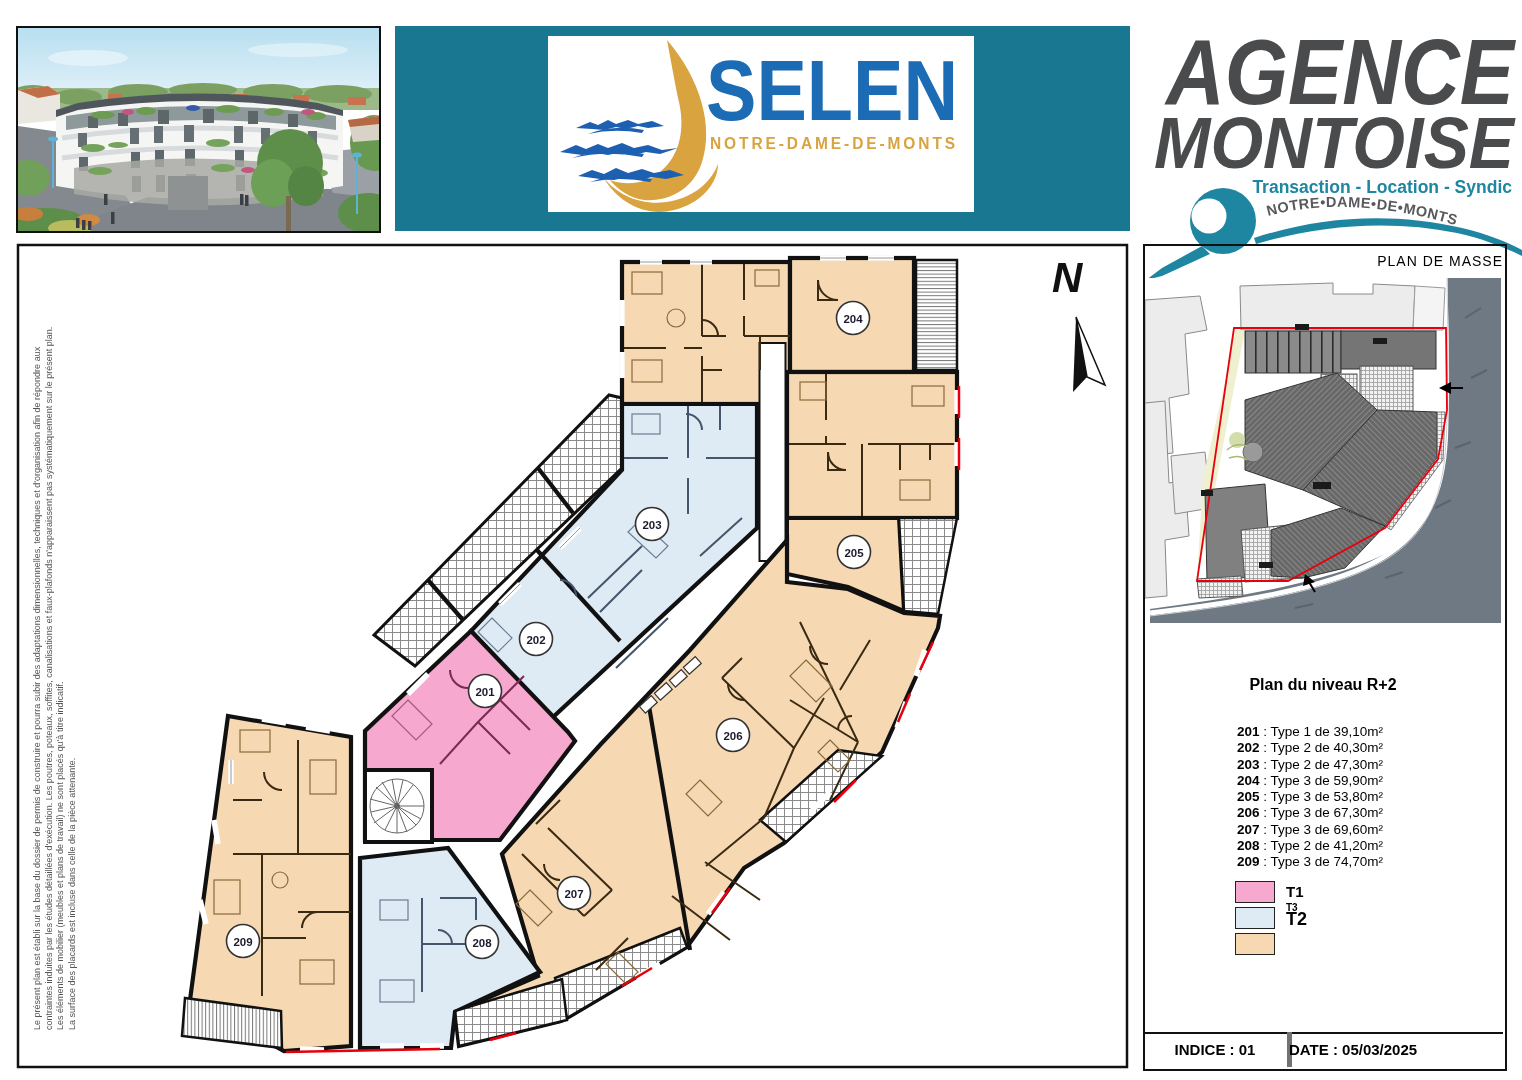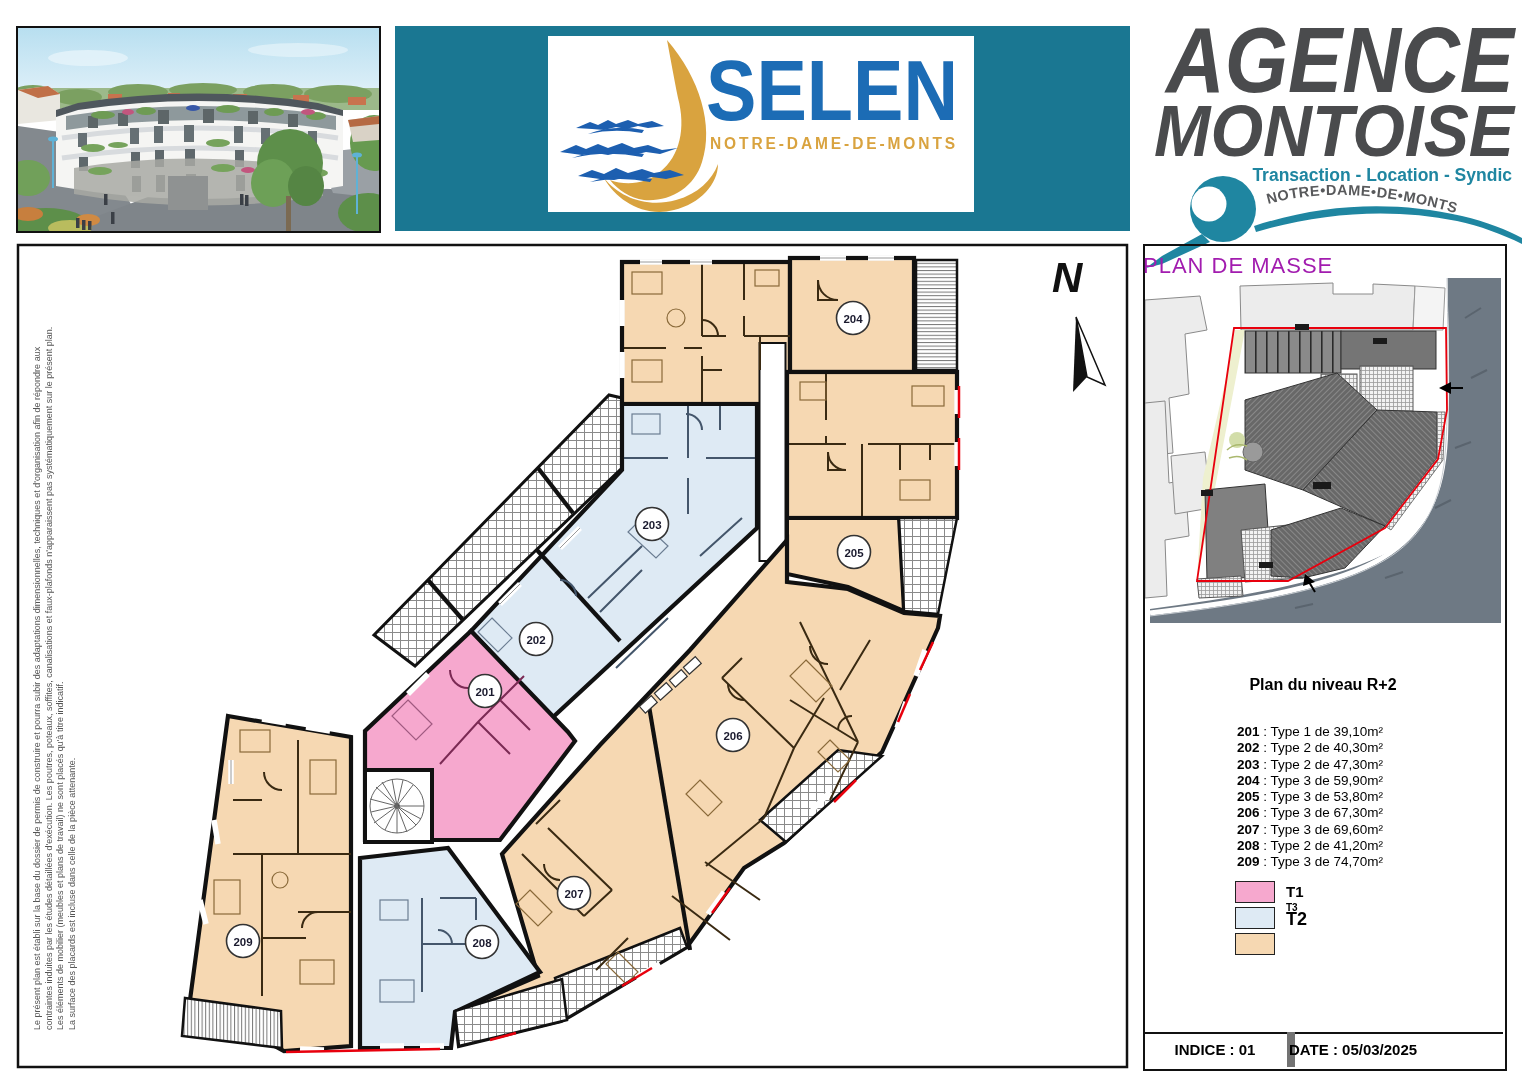--- a/index.html
+++ b/index.html
@@ -168,21 +168,21 @@
     <path d="M40,98 q26,-10 56,-4 l-2,3 q-28,-5 -54,1 z"></path>
     <path d="M24,122 q34,-12 72,-4 l-2,3 q-36,-7 -70,1 z"></path>
     <path d="M42,146 q30,-10 62,-3 l-2,3 q-30,-6 -60,0 z"></path>
   </g>
 
   <text x="158" y="84" font-family="Liberation Sans, sans-serif" font-size="86" font-weight="bold" fill="#1c6cb5" textLength="252" lengthAdjust="spacingAndGlyphs">SELEN</text>
 
   <text x="162" y="113" font-family="Liberation Sans, sans-serif" font-size="16" font-weight="bold" fill="#d9a33f" textLength="248" lengthAdjust="spacingAndGlyphs" letter-spacing="3">NOTRE-DAME-DE-MONTS</text>
 </svg>
 
-<div class="abs" style="left:1142px;top:4px;width:380px;height:266px;">
+<div class="abs" style="left:1142px;top:16px;width:380px;height:266px;">
 <svg width="380" height="266" viewBox="0 0 380 266" xmlns="http://www.w3.org/2000/svg">
 
   <text x="372" y="88" text-anchor="end" font-family="Liberation Sans, sans-serif" font-size="92" font-weight="bold" font-style="italic" fill="#4a4b4d" transform="" textLength="348" lengthAdjust="spacingAndGlyphs">AGENCE</text>
 
   <text x="372" y="152" text-anchor="end" font-family="Liberation Sans, sans-serif" font-size="72" font-weight="bold" font-style="italic" fill="#4a4b4d" textLength="360" lengthAdjust="spacingAndGlyphs">MONTOISE</text>
 
   <text x="370" y="177" text-anchor="end" font-family="Liberation Sans, sans-serif" font-size="17.5" font-weight="bold" fill="#1f86a1">Transaction - Location - Syndic</text>
 
   <path d="M112,222 C180,200 250,196 320,212 C345,218 365,226 380,234 L380,240 C360,230 338,222 315,217 C250,204 182,208 114,228 Z" fill="#1f86a1"></path>
 
@@ -494,21 +494,21 @@
 
 <div class="abs" style="left:-328px;top:610px;width:780px;height:60px;transform:rotate(-90deg);font-size:9px;color:#555;line-height:11.5px;">
 Le présent plan est établi sur la base du dossier de permis de construire et pourra subir des adaptations dimensionnelles, techniques et d'organisation afin de répondre aux<br>
 contraintes induites par les études détaillées d'exécution. Les poutres, poteaux, soffites, canalisations et faux-plafonds n'apparaissent pas systématiquement sur le présent plan.<br>
 Les éléments de mobilier (meubles et plans de travail) ne sont placés qu'à titre indicatif.<br>
 La surface des placards est incluse dans celle de la pièce attenante.
 </div>
 
 <div class="abs" style="left:1143px;top:244px;width:360px;height:823px;border:2px solid #111;"></div>
 
-<div class="abs" style="left:1143px;top:253px;width:360px;text-align:left;font-size:22px;color:#a21caf;letter-spacing:1px;">PLAN DE MASSE</div>
+<div class="abs" style="left:1143px;top:253px;width:360px;text-align:right;font-size:14px;color:#000000;letter-spacing:1px;">PLAN DE MASSE</div>
 
 <svg class="abs" style="left:1145px;top:278px;" width="356" height="345" viewBox="0 0 356 345" xmlns="http://www.w3.org/2000/svg">
   <defs>
     <pattern id="sgrid" width="4" height="4" patternUnits="userSpaceOnUse">
       <rect width="4" height="4" fill="#f2f2f2"></rect>
       <path d="M0,0.5 H4 M0.5,0 V4" stroke="#9a9a9a" stroke-width="0.8"></path>
     </pattern>
     <pattern id="stripeA" width="4" height="4" patternUnits="userSpaceOnUse" patternTransform="rotate(45)">
       <rect width="4" height="4" fill="#686868"></rect>
       <line x1="0" y1="0" x2="0" y2="4" stroke="#aaaaaa" stroke-width="1"></line>
@@ -605,14 +605,14 @@
 <div class="abs" style="left:1235px;top:881px;width:38px;height:20px;background:#f6a8ce;border:1.5px solid #222;"></div>
 <div class="abs" style="left:1286px;top:883px;font-size:15px;font-weight:bold;text-align:center;">T1</div>
 
 <div class="abs" style="left:1235px;top:907px;width:38px;height:20px;background:#deeaf4;border:1.5px solid #222;"></div>
 <div class="abs" style="left:1286px;top:909px;font-size:18px;font-weight:bold;">T2</div>
 
 <div class="abs" style="left:1235px;top:933px;width:38px;height:20px;background:#f6d8b2;border:1.5px solid #222;"></div>
 <div class="abs" style="left:1286px;top:902px;font-size:10px;font-weight:bold;">T3</div>
 
 <div class="abs" style="left:1143px;top:1032px;width:360px;height:35px;border-top:2px solid #111;"></div>
-<div class="abs" style="left:1143px;top:1032px;width:144px;height:35px;border-right:8px solid #737373;line-height:35px;text-align:center;font-size:15px;font-weight:bold;">INDICE : 01</div>
+<div class="abs" style="left:1143px;top:1032px;width:144px;height:35px;border-right:5px solid #737373;line-height:35px;text-align:center;font-size:15px;font-weight:bold;">INDICE : 01</div>
 <div class="abs" style="left:1289px;top:1032px;width:214px;height:35px;line-height:35px;font-size:15px;font-weight:bold;">DATE : 05/03/2025</div>
 
 </body></html>

